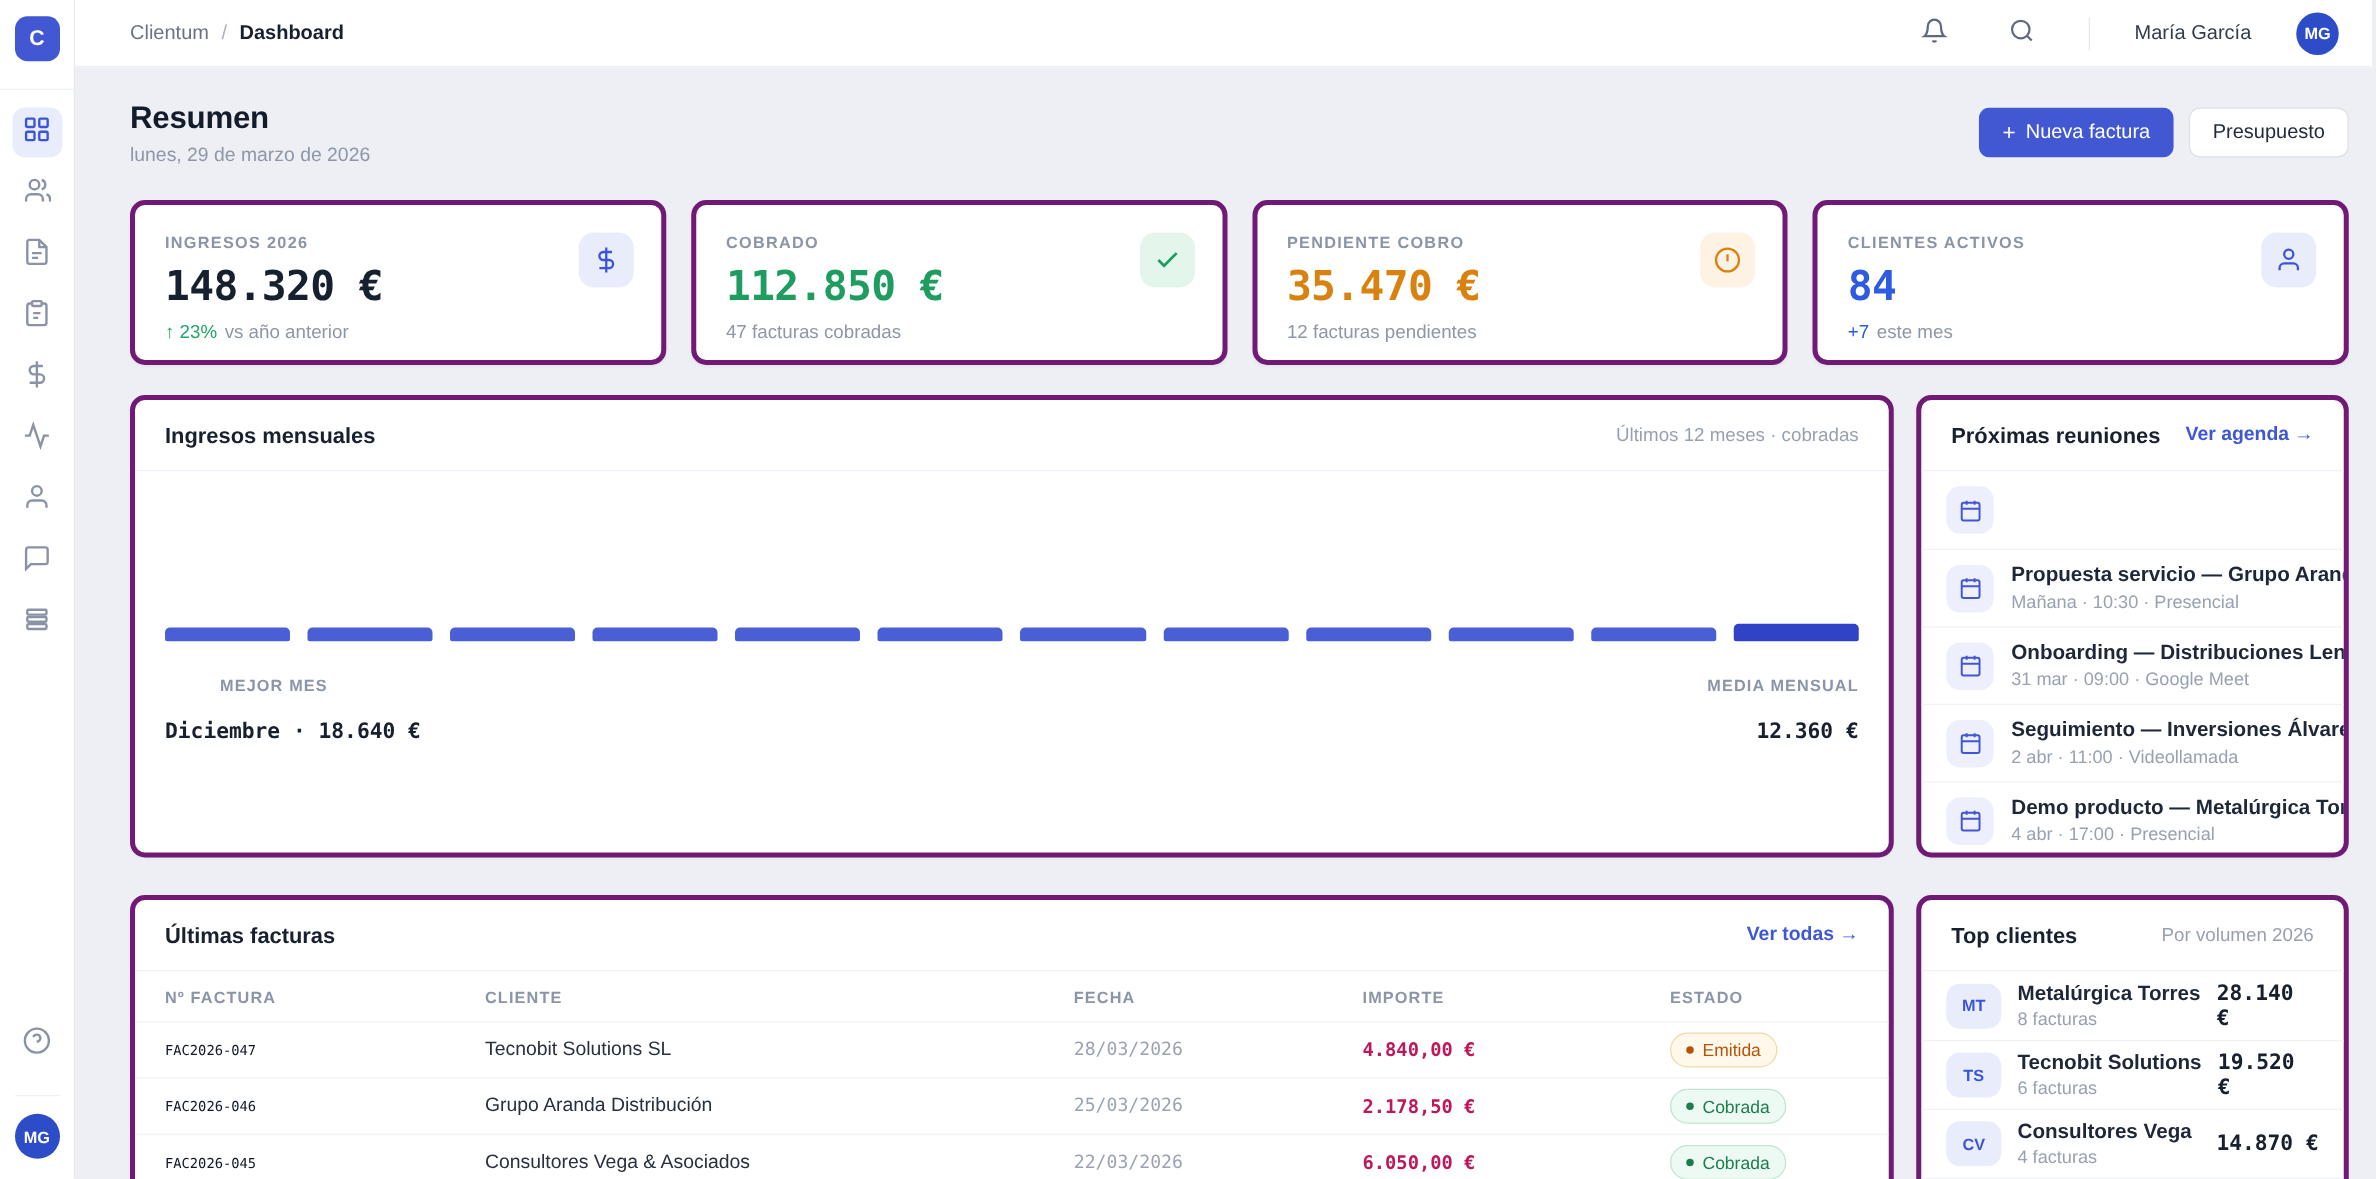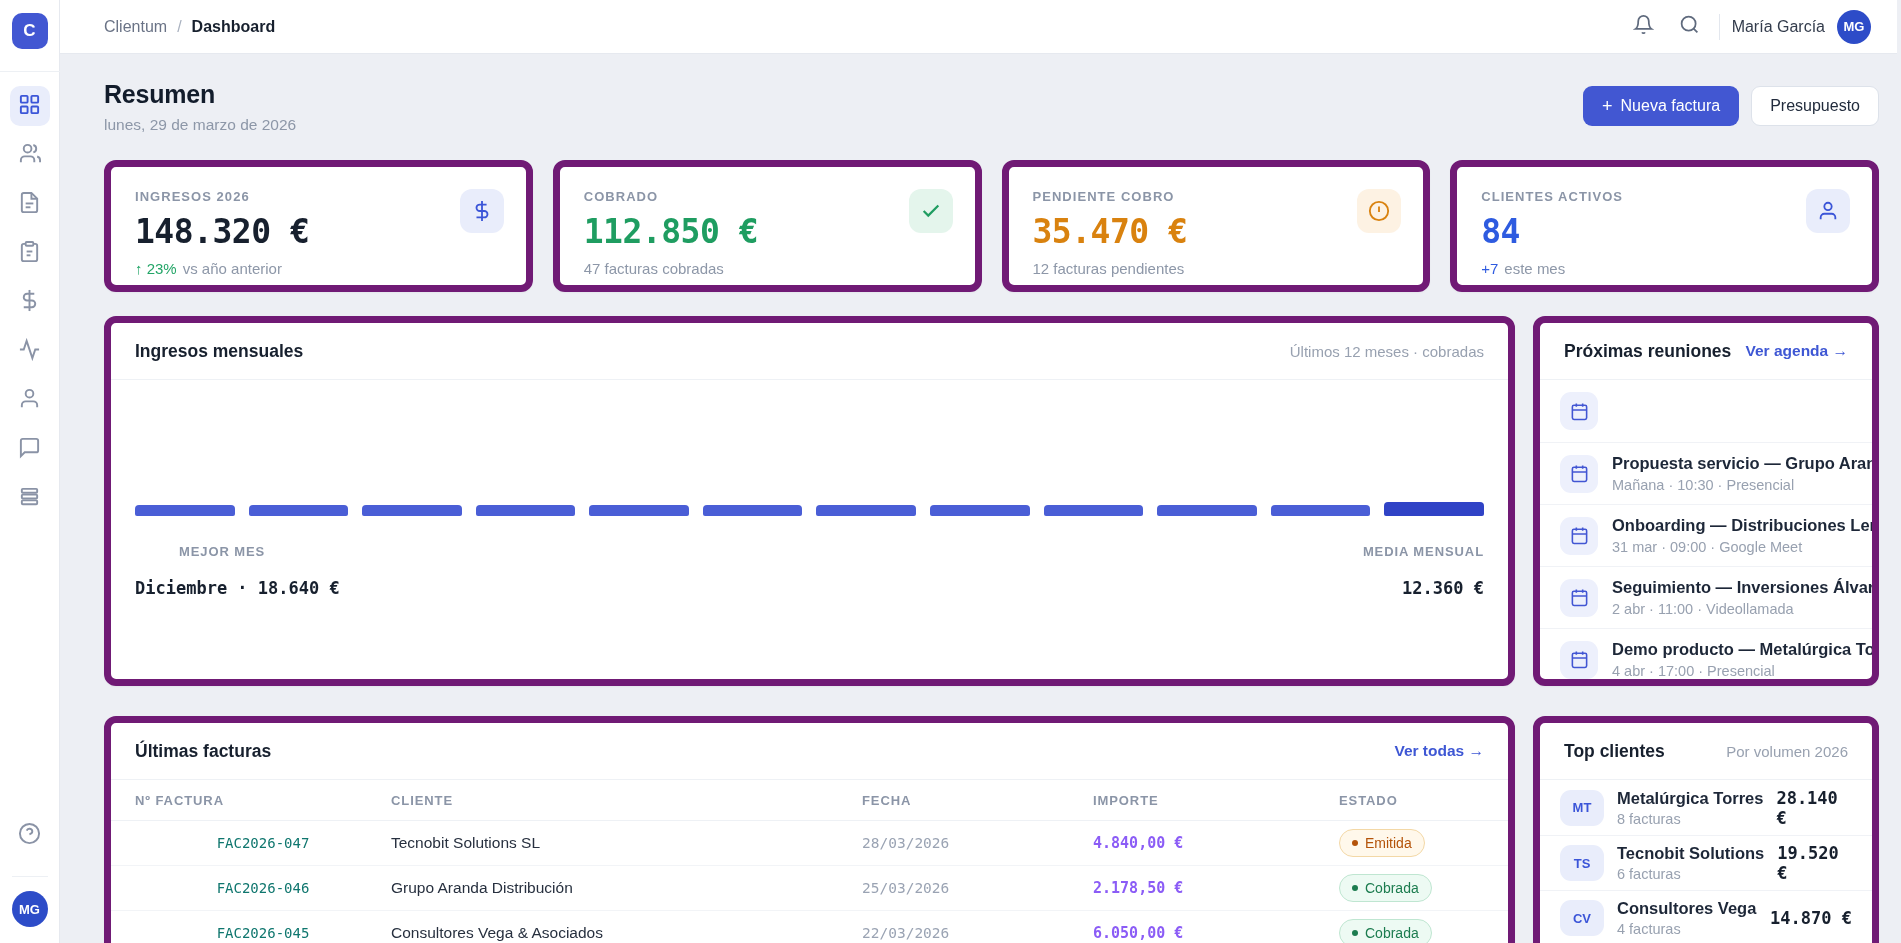--- a/index.html
+++ b/index.html
@@ -41,21 +41,21 @@
 
   
   .topbar {
     position:fixed; left:60px; right:4px; top:0; height:54px;
     background:#fff; border-bottom:1px solid #e6e9ef;
     display:flex; align-items:center; padding:0 26px 0 44px; z-index:9;
   }
   .crumb-brand { color:#6a7386; font-size:16px; cursor:pointer; }
   .crumb-sep { color:#aab2c0; font-size:16px; margin:0 10px; }
   .crumb-page { color:#17202e; font-size:16px; font-weight:bold; }
-  .topbar-right { margin-left:auto; display:flex; align-items:center; gap:12px; }
+  .topbar-right { margin-left:auto; display:flex; align-items:center; gap:36px; }
   .icon-btn { width:34px; height:34px; display:flex; align-items:center; justify-content:center; color:#5f6a7d; cursor:pointer; }
   .icon-btn svg { width:21px; height:21px; }
   .top-divider { width:1px; height:26px; background:#e3e7ee; }
   .user-name { font-size:16px; color:#333c4c; }
 
   
   .main { position:absolute; left:60px; top:54px; right:0; padding:26px 22px 0 44px; }
 
   .page-head { display:flex; align-items:flex-start; }
   .page-title { font-size:25px; font-weight:bold; color:#121c2b; letter-spacing:-0.2px; }
@@ -63,21 +63,21 @@
   .head-actions { margin-left:auto; display:flex; gap:12px; margin-top:6px; }
   .btn { border-radius:9px; font-size:16px; padding:10px 18px; cursor:pointer; border:1px solid transparent;
          font-family:"Liberation Sans", sans-serif; display:flex; align-items:center; gap:8px; }
   .btn-primary { background:#4257d2; color:#fff; }
   .btn-primary .plus { font-size:18px; line-height:1; font-weight:normal; }
   .btn-secondary { background:#fff; color:#222c3d; border-color:#dde2ea; }
 
   
   .stats { display:grid; grid-template-columns:repeat(4,1fr); gap:20px; margin-top:26px; }
   .card {
-    background:#fff; border:7px solid #701a75; border-radius:12px;
+    background:#fff; border:4px solid #701a75; border-radius:12px;
     box-shadow:0 1px 2px rgba(20,30,55,.04);
   }
   .stat-card { padding:22px 24px 20px; position:relative; height:132px; }
   .stat-label { font-size:13px; letter-spacing:.08em; color:#8b95a7; font-weight:bold; }
   .stat-value { font-size:33px; font-weight:bold; margin-top:8px; letter-spacing:-0.5px; }
   .v-dark   { color:#17202e; }
   .v-green  { color:#1f9d61; }
   .v-orange { color:#d9820f; }
   .v-blue   { color:#2e5be0; }
   .stat-sub { font-size:15px; color:#8d97a8; margin-top:9px; display:flex; gap:6px; align-items:center; }
@@ -126,24 +126,24 @@
   
   .bottom { display:grid; grid-template-columns:1fr 346px; gap:18px; margin-top:30px; }
   .table-card { height:320px; overflow:hidden; }
   .tbl-row {
     display:grid; grid-template-columns:256px 471px 231px 246px 1fr;
     align-items:center; padding:0 24px;
   }
   .tbl-head { height:41px; border-bottom:1px solid #eef1f5; }
   .tbl-head span { font-size:13px; letter-spacing:.07em; color:#8b95a7; font-weight:bold; }
   .tbl-data { height:45px; border-bottom:1px solid #f2f4f7; cursor:pointer; }
-  .cell-num  { font-size:14px; color:#0f766e;text-align:center; }
+  .cell-num  { font-size:11px; color:#0f172a; }
   .cell-client { font-size:15.5px; color:#27303f; }
   .cell-date { font-size:14.5px; color:#9aa3b3; }
-  .cell-amount { font-size:15px; color:#8b5cf6; font-weight:bold; }
+  .cell-amount { font-size:15px; color:#be185d; font-weight:bold; }
   .badge {
     display:inline-flex; align-items:center; gap:7px;
     font-size:14px; padding:5px 12px; border-radius:999px; border:1px solid transparent;
     width:max-content;
   }
   .badge::before { content:""; width:6px; height:6px; border-radius:50%; background:currentColor; }
   .badge[data-status="emitida"] { color:#b45309; background:#fff8eb; border-color:#f3d8a6; }
   .badge[data-status="cobrada"] { color:#1c7c4f; background:#edfaf3; border-color:#bfe6d1; }
 
   .clients-card { height:320px; overflow:hidden; }

